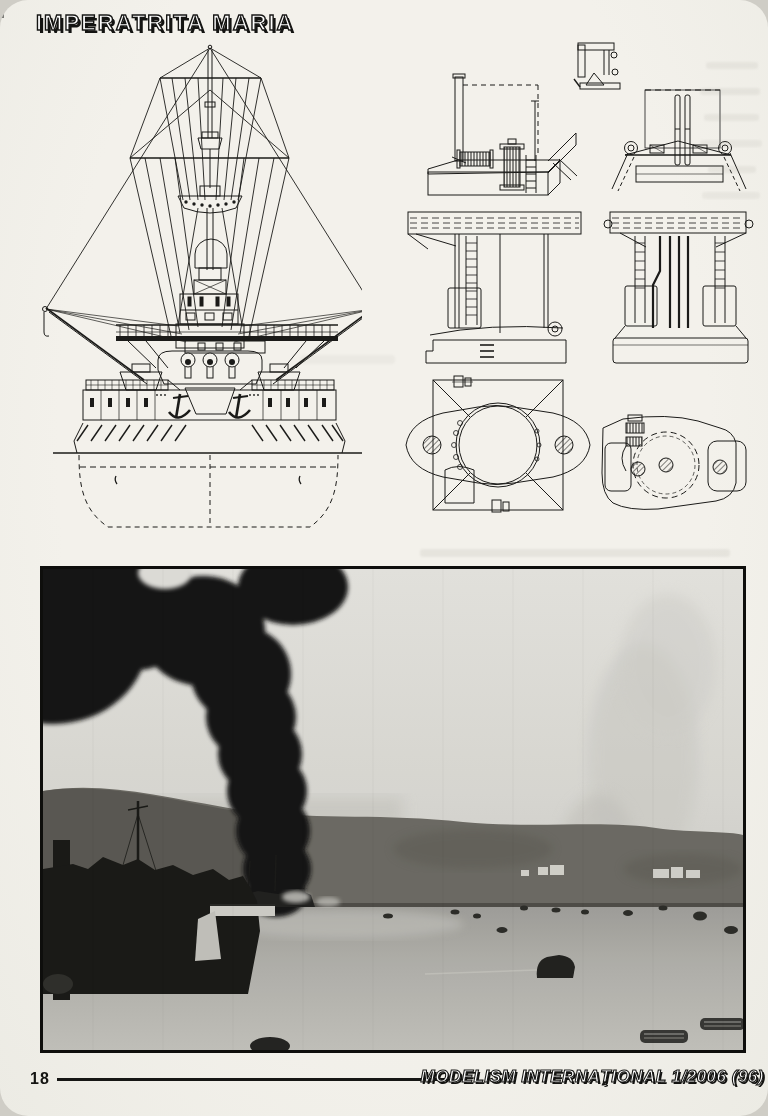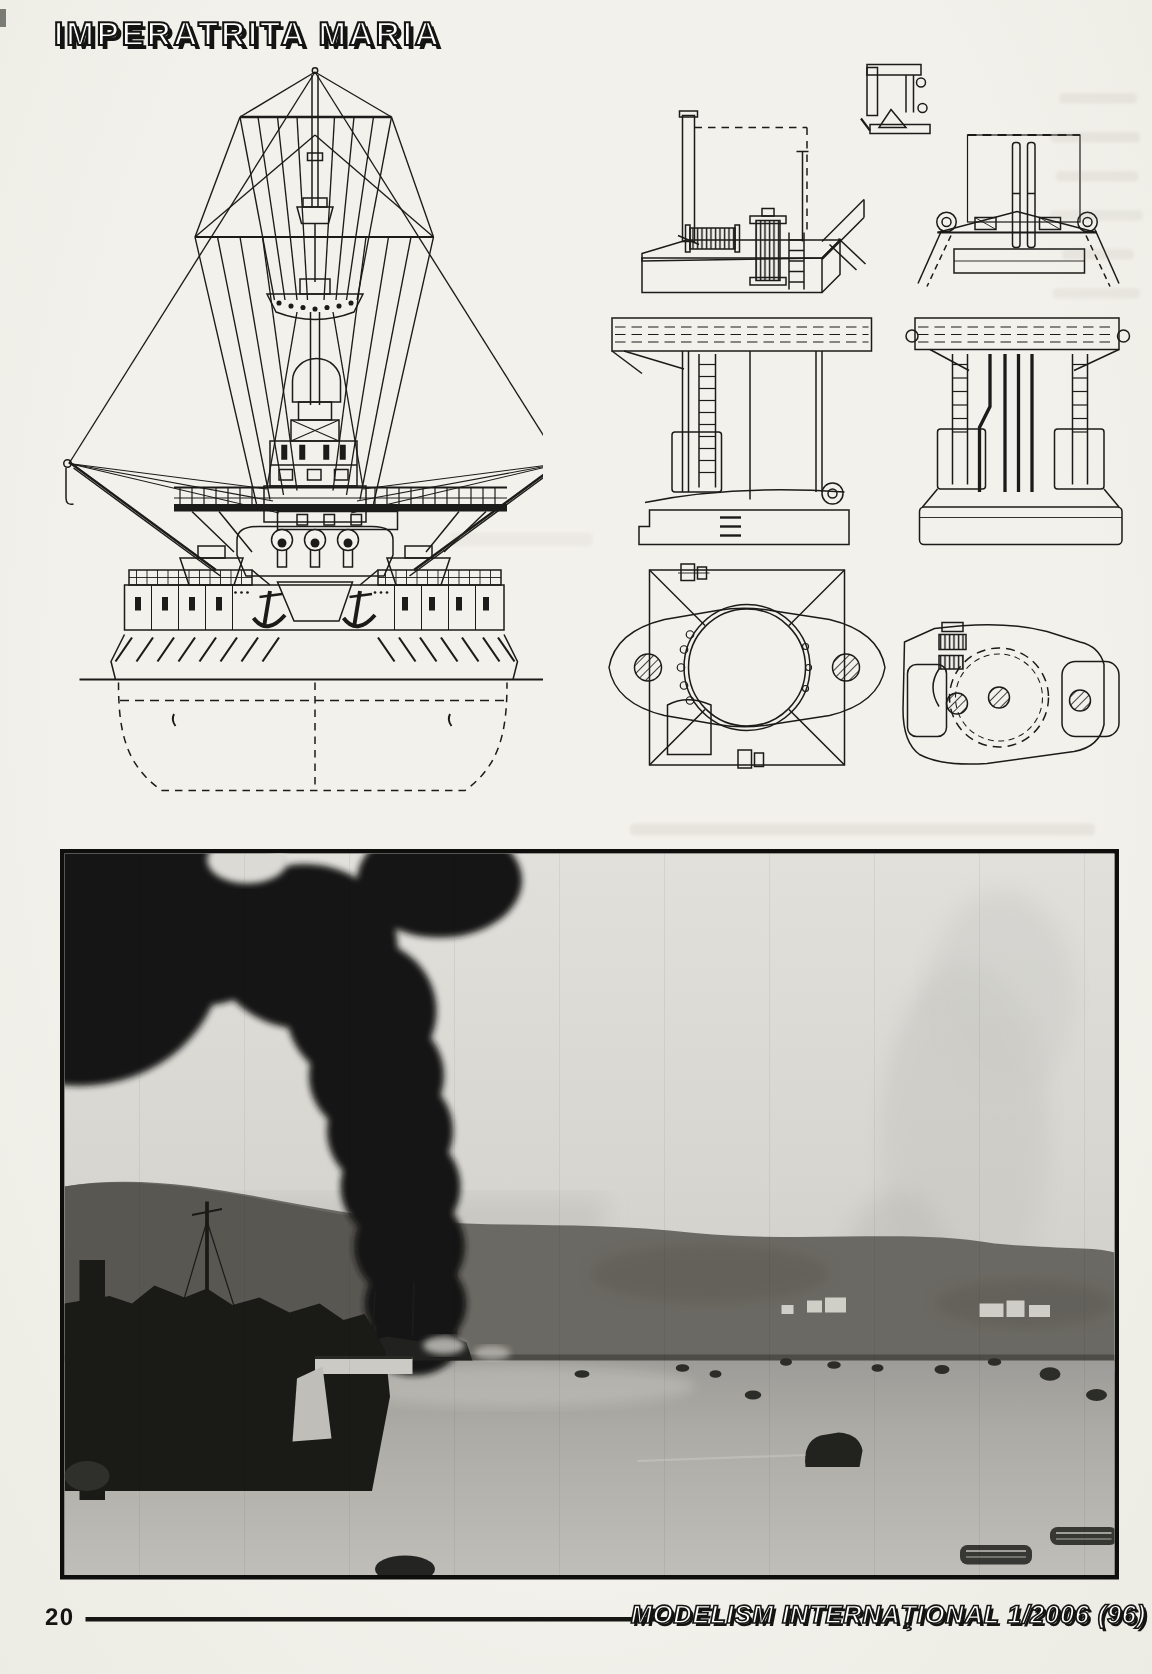--- a/index.html
+++ b/index.html
@@ -2,20 +2,21 @@
 <html><head>
 <meta charset="utf-8">
 <style>
   html,body{margin:0;padding:0;background:#cfcdc6;}
   .page{
     position:relative;width:768px;height:1116px;margin:0 auto;
     background:
       radial-gradient(ellipse at 50% 40%, #f3f1eb 60%, #ecebe4 100%);
     font-family:"Liberation Sans", sans-serif;
     overflow:hidden;
+    border-radius:28px;
   }
   .scan-edge{position:absolute;left:0;top:6px;width:4px;height:12px;background:#4a4a46;opacity:.7;}
   .page-title{
     position:absolute;left:36px;top:10px;
     font-size:22px;font-weight:bold;letter-spacing:2px;
     color:#ffffff;
     -webkit-text-stroke:1.4px #141412;
     text-shadow:2.5px 2.5px 0 #141412;
     white-space:nowrap;
   }
@@ -642,18 +643,18 @@
           <line x1="470" y1="0" x2="470" y2="481"></line>
             <line x1="540" y1="0" x2="540" y2="481"></line>
           <line x1="610" y1="0" x2="610" y2="481"></line>
             <line x1="680" y1="0" x2="680" y2="481"></line>
         </g>
       </g>
     </svg>
   </div>
 
   <div class="footer">
-    <span class="footer-pagenum">20</span>
+    <span class="footer-pagenum">18</span>
     <div class="footer-rule"></div>
     <span class="footer-mag">MODELISM INTERNAŢIONAL 1/2006 (96)</span>
   </div>
 
 </div>
 
 </body></html>

